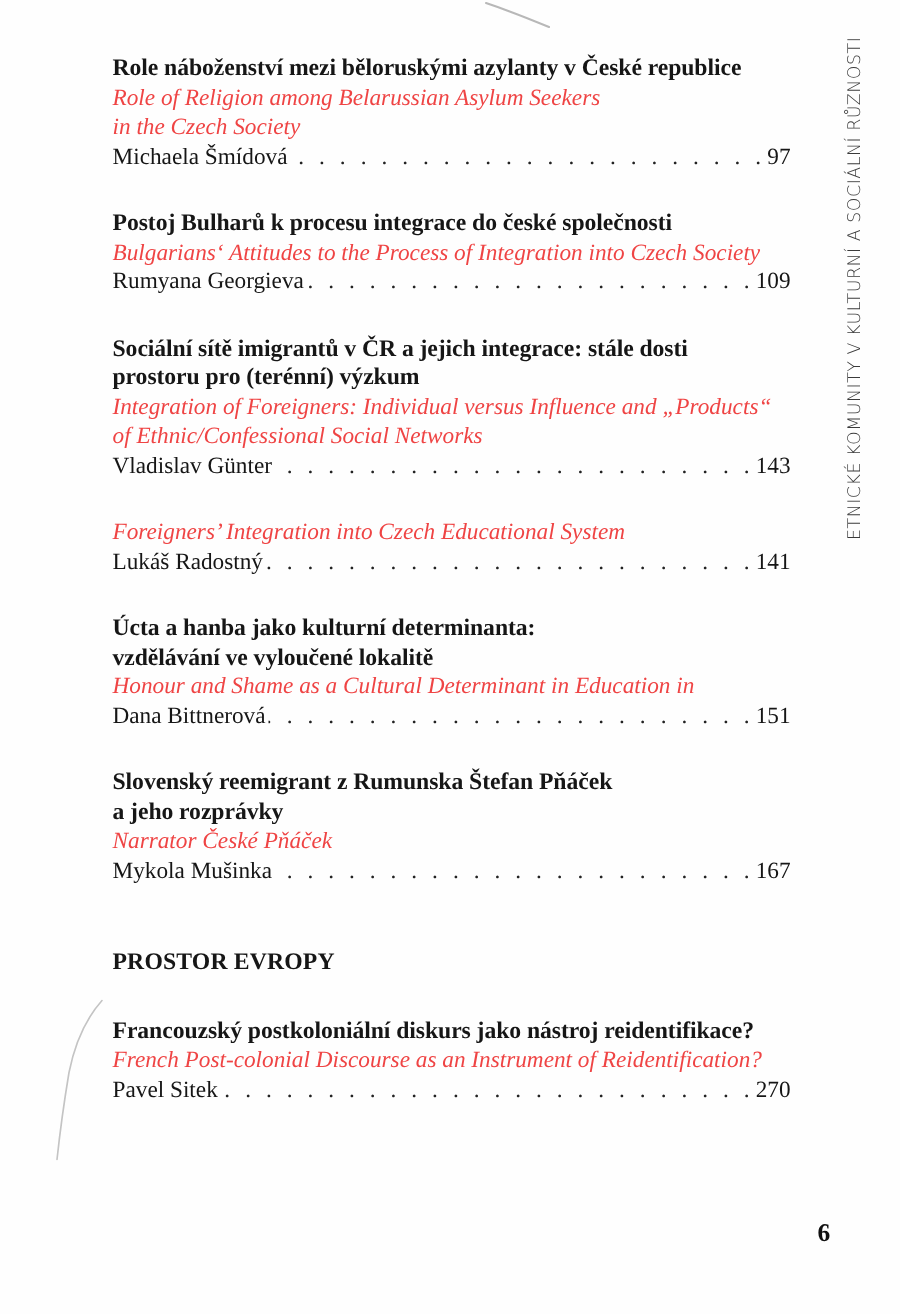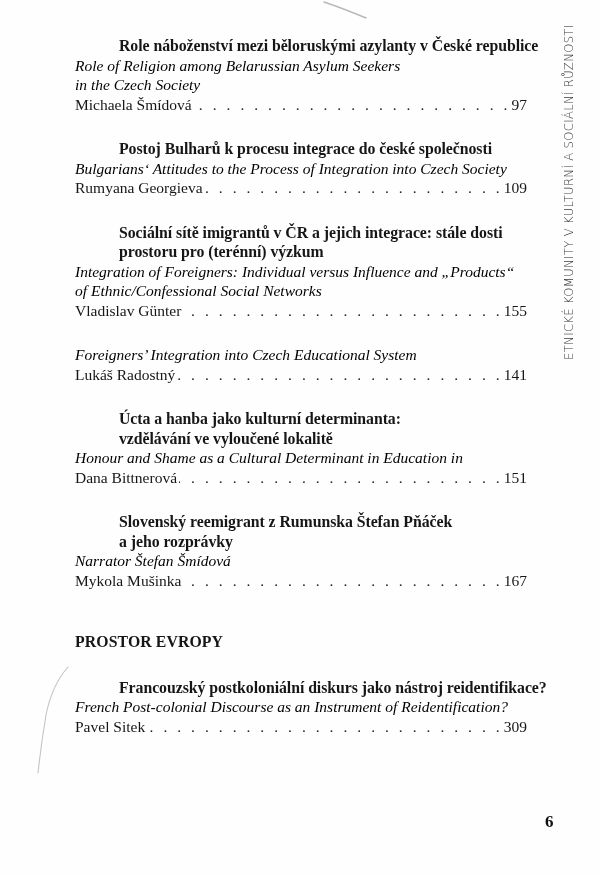--- a/index.html
+++ b/index.html
@@ -32,25 +32,24 @@
     }
     .line {
       font-size: 15.5px;
       line-height: 19.5px;
       white-space: nowrap;
     }
     .title {
       font-weight: bold;
       font-size: 15.8px;
       letter-spacing: -0.05px;
-      margin-left: 44px;
     }
     .subtitle {
       font-style: italic;
-      color: #000000;
+      color: #ef4444;
     }
     .author-row {
       display: flex;
       align-items: center;
       font-size: 15.5px;
       line-height: 19.5px;
     }
     .author-name {
       white-space: nowrap;
     }
@@ -147,21 +146,21 @@
     </div>
 
     <div class="entry">
       <div class="line title">Sociální sítě imigrantů v ČR a jejich integrace: stále dosti</div>
       <div class="line title">prostoru pro (terénní) výzkum</div>
       <div class="line subtitle">Integration of Foreigners: Individual versus Influence and „Products“</div>
       <div class="line subtitle">of Ethnic/Confessional Social Networks</div>
       <div class="author-row">
         <span class="author-name">Vladislav Günter</span>
         <span class="leader">. . . . . . . . . . . . . . . . . . . . . . . . . . . . . . . . . . . . . . . . . . . . . . . . . . . . . . . . . . . . . . . . . . . . . . . . . . . . . .</span>
-        <span class="page-num">155</span>
+        <span class="page-num">143</span>
       </div>
     </div>
 
     <div class="entry">
       <div class="line subtitle">Foreigners’ Integration into Czech Educational System</div>
       <div class="author-row">
         <span class="author-name">Lukáš Radostný</span>
         <span class="leader">. . . . . . . . . . . . . . . . . . . . . . . . . . . . . . . . . . . . . . . . . . . . . . . . . . . . . . . . . . . . . . . . . . . . . . . . . . . . . .</span>
         <span class="page-num">141</span>
       </div>
@@ -174,37 +173,37 @@
       <div class="author-row">
         <span class="author-name">Dana Bittnerová</span>
         <span class="leader">. . . . . . . . . . . . . . . . . . . . . . . . . . . . . . . . . . . . . . . . . . . . . . . . . . . . . . . . . . . . . . . . . . . . . . . . . . . . . .</span>
         <span class="page-num">151</span>
       </div>
     </div>
 
     <div class="entry">
       <div class="line title">Slovenský reemigrant z Rumunska Štefan Pňáček</div>
       <div class="line title">a jeho rozprávky</div>
-      <div class="line subtitle">Narrator Štefan Šmídová</div>
+      <div class="line subtitle">Narrator České Pňáček</div>
       <div class="author-row">
         <span class="author-name">Mykola Mušinka</span>
         <span class="leader">. . . . . . . . . . . . . . . . . . . . . . . . . . . . . . . . . . . . . . . . . . . . . . . . . . . . . . . . . . . . . . . . . . . . . . . . . . . . . .</span>
         <span class="page-num">167</span>
       </div>
     </div>
 
     <div class="section-header">PROSTOR EVROPY</div>
 
     <div class="entry">
       <div class="line title">Francouzský postkoloniální diskurs jako nástroj reidentifikace?</div>
       <div class="line subtitle">French Post-colonial Discourse as an Instrument of Reidentification?</div>
       <div class="author-row">
         <span class="author-name">Pavel Sitek</span>
         <span class="leader">. . . . . . . . . . . . . . . . . . . . . . . . . . . . . . . . . . . . . . . . . . . . . . . . . . . . . . . . . . . . . . . . . . . . . . . . . . . . . .</span>
-        <span class="page-num">309</span>
+        <span class="page-num">270</span>
       </div>
     </div>
 
   </div>
 
   <div class="sidebar-text">ETNICKÉ KOMUNITY V KULTURNÍ A SOCIÁLNÍ RŮZNOSTI</div>
 
   <div class="folio">6</div>
 
 </div>

